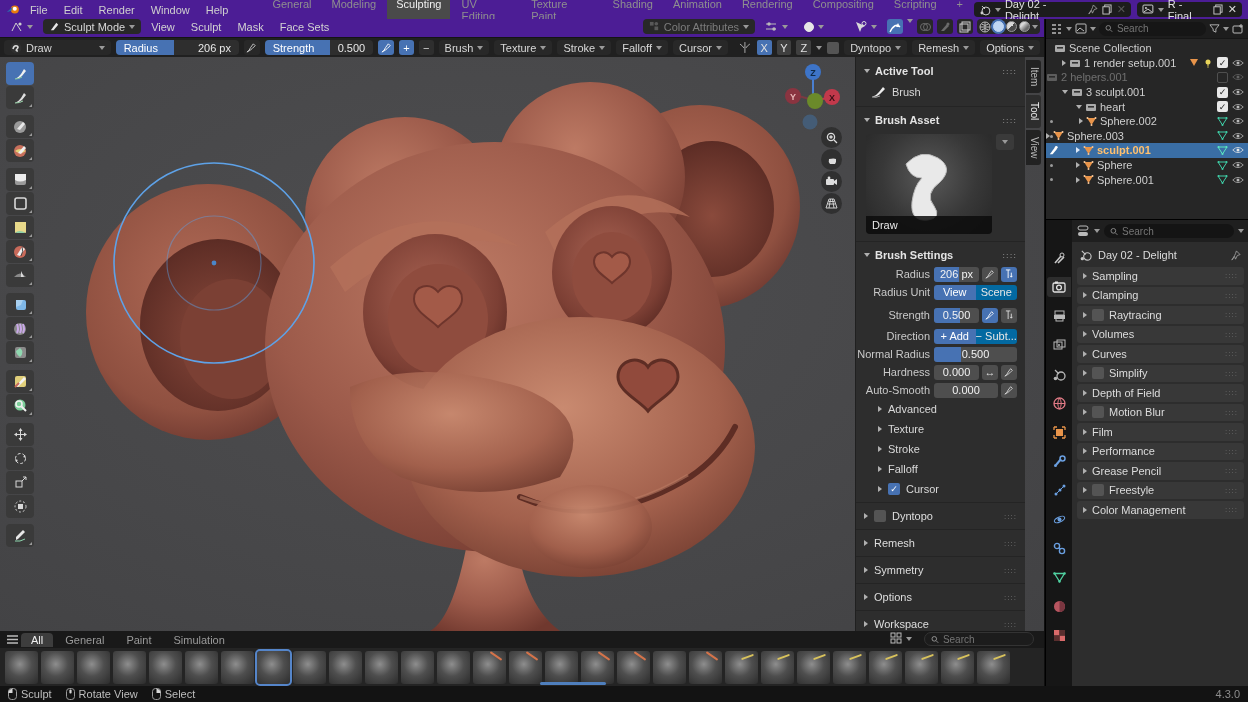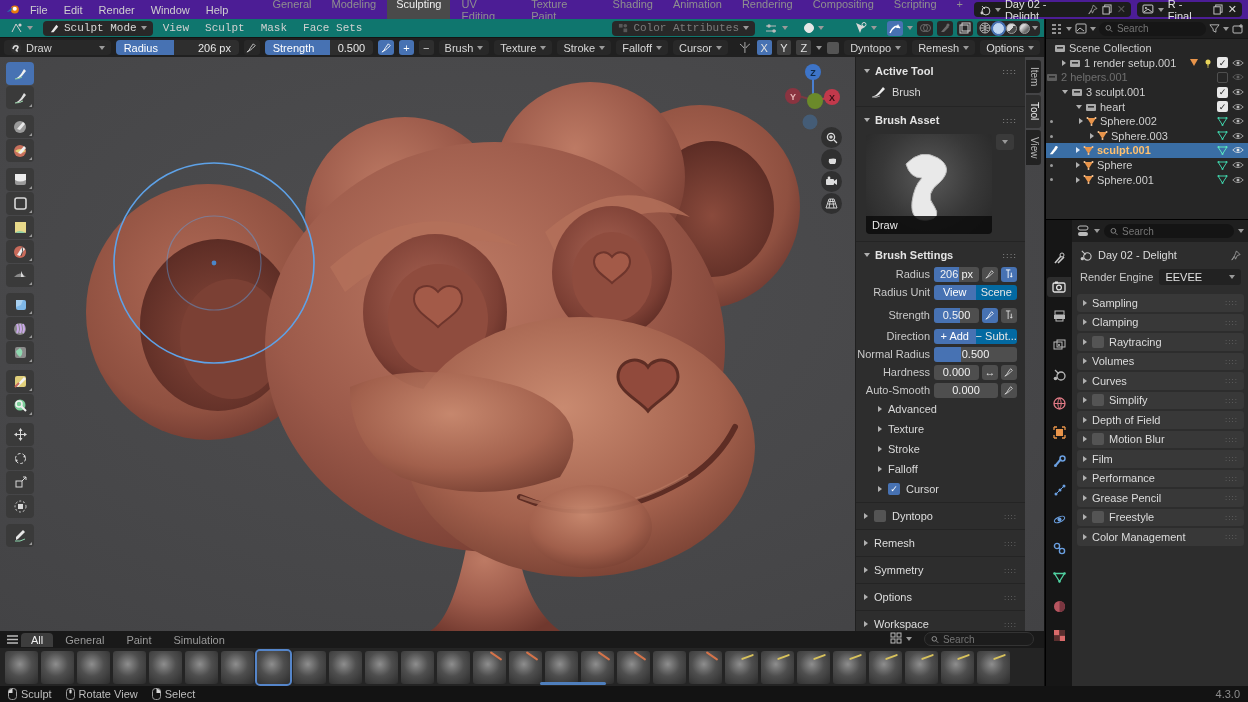--- a/index.html
+++ b/index.html
@@ -13,21 +13,21 @@
   .menu-item { padding:2px 7px; color:#cfcfcf; border-radius:3px; }
   .ws-tabs { display:flex; margin-left:26px; gap:2px; }
   .ws-tab { padding:2px 9px; color:#8f8f8f; border-radius:4px 4px 0 0; }
   .ws-tab.active { background:#4a4a4a; color:#efefef; }
   .topbar-right { margin-left:auto; display:flex; align-items:center; gap:6px; }
   .selector { display:flex; align-items:center; gap:4px; background:#1c1c1c; border-radius:4px; padding:1px 5px; height:15px; }
   .selector .name { color:#e0e0e0; }
   .blender-logo { width:15px; height:11px; }
 
   
-  #vp-header { left:0; top:19px; width:1044px; height:19px; background:#0f766e; display:flex; align-items:center; gap:4px; padding:0 4px; border-bottom:1px solid #141414;font-family:Liberation Mono, monospace; }
+  #vp-header { left:0; top:19px; width:1044px; height:19px; background:#4c1d95; display:flex; align-items:flex-start; gap:4px; padding:0 4px; border-bottom:1px solid #141414; }
   #tool-settings { left:0; top:38px; width:1044px; height:19px; background:#202020; display:flex; align-items:center; gap:5px; padding:0 4px; }
   .dd { display:flex; align-items:center; gap:4px; background:#282828; border-radius:4px; padding:1px 6px; height:15px; color:#d8d8d8; }
   .dd.flat { background:transparent; }
   .dd.dim { color:#7c7c7c; }
   .chev { width:0; height:0; border-left:3px solid transparent; border-right:3px solid transparent; border-top:4px solid #9a9a9a; display:inline-block; }
   .hmenu { padding:2px 6px; color:#d2d2d2; }
   .icon-sq { width:16px; height:15px; border-radius:3px; background:#282828; display:flex; align-items:center; justify-content:center; }
   .icon-sq.blue { background:#4772b3; }
   .icon-sq.dim svg { opacity:.45; }
   .shade-group { display:flex; background:#282828; border-radius:4px; padding:1px 2px; gap:2px; align-items:center; height:15px; }
@@ -952,21 +952,21 @@
               <circle cx="1.5" cy="1" r="1" fill="#3fd0a8"></circle>
               <circle cx="9.5" cy="1" r="1" fill="#3fd0a8"></circle>
               <circle cx="5.5" cy="8" r="1" fill="#3fd0a8"></circle>
             </svg>
           <svg width="12" height="8" viewBox="0 0 16 10">
               <path d="M1 5 Q8 -2 15 5 Q8 12 1 5Z" fill="none" stroke="#bbb"></path>
               <circle cx="8" cy="5" r="2" fill="#bbb"></circle>
             </svg>
         </span>
       </div>
-      <div class="ol-row" style="padding-left:44px">
+      <div class="ol-row" style="">
         <span class="gutter-dot"></span>
           <span class="tri-r"></span>
         <svg width="11" height="9" viewBox="0 0 11 9">
             <path d="M1 1 H10 L5.5 8Z" fill="#e8944a"></path>
             <circle cx="1.5" cy="1" r="1" fill="#f8c89a"></circle>
             <circle cx="9.5" cy="1" r="1" fill="#f8c89a"></circle>
             <circle cx="5.5" cy="8" r="1" fill="#f8c89a"></circle>
           </svg>
         <span class="lbl">Sphere.003</span>
         <span class="ol-right">
@@ -1176,27 +1176,20 @@
         <svg width="12" height="12" viewBox="0 0 13 13">
             <circle cx="8" cy="8" r="4" fill="none" stroke="#c8c8c8" stroke-width="1.2"></circle>
             <path d="M2 2 L6 6" stroke="#c8c8c8" stroke-width="1.2"></path>
             <circle cx="2.5" cy="10.5" r="1.8" fill="#c8c8c8"></circle>
           </svg>
         <span>Day 02 - Delight</span>
         <svg style="margin-left:auto" width="11" height="11" viewBox="0 0 12 12">
             <path d="M7 1 L11 5 L8 6 L6 10 L5 7 L2 11 L5 6 L6 4 Z" fill="none" stroke="#9a9a9a"></path>
           </svg>
       </div>
-      <div class="engine-row">
-        <span style="color:#c9c9c9">Render Engine</span>
-        <div class="engine-dd">
-          <span>EEVEE</span>
-          <span class="chev" style="margin-left:auto"></span>
-        </div>
-      </div>
       <div class="prop-panel">
           <span class="tri-r"></span>
           <span>Sampling</span>
           <span class="dots">::::</span>
         </div>
       <div class="prop-panel">
           <span class="tri-r"></span>
           <span>Clamping</span>
           <span class="dots">::::</span>
         </div>

